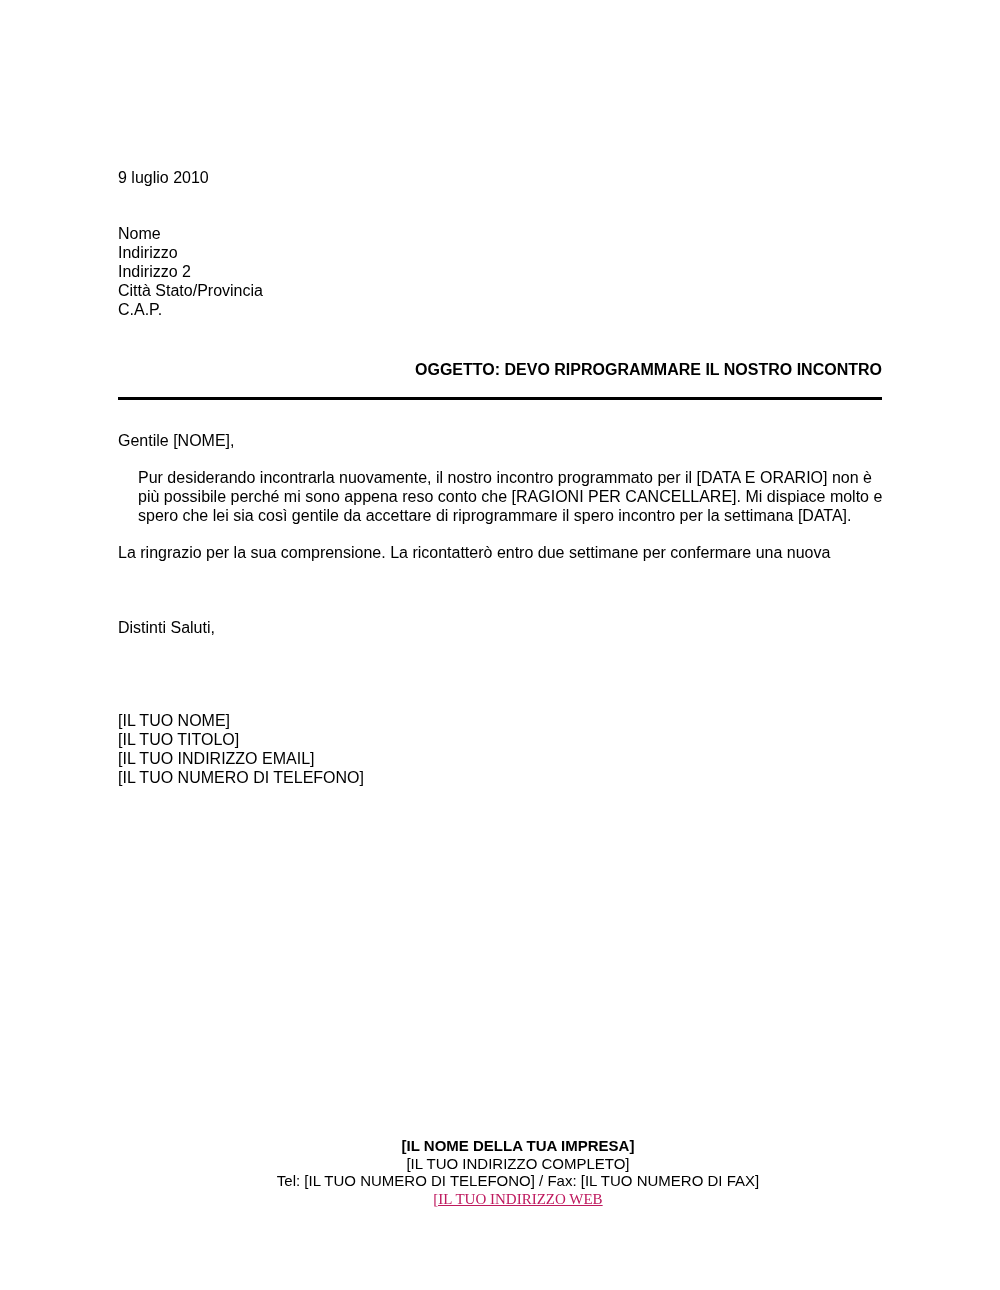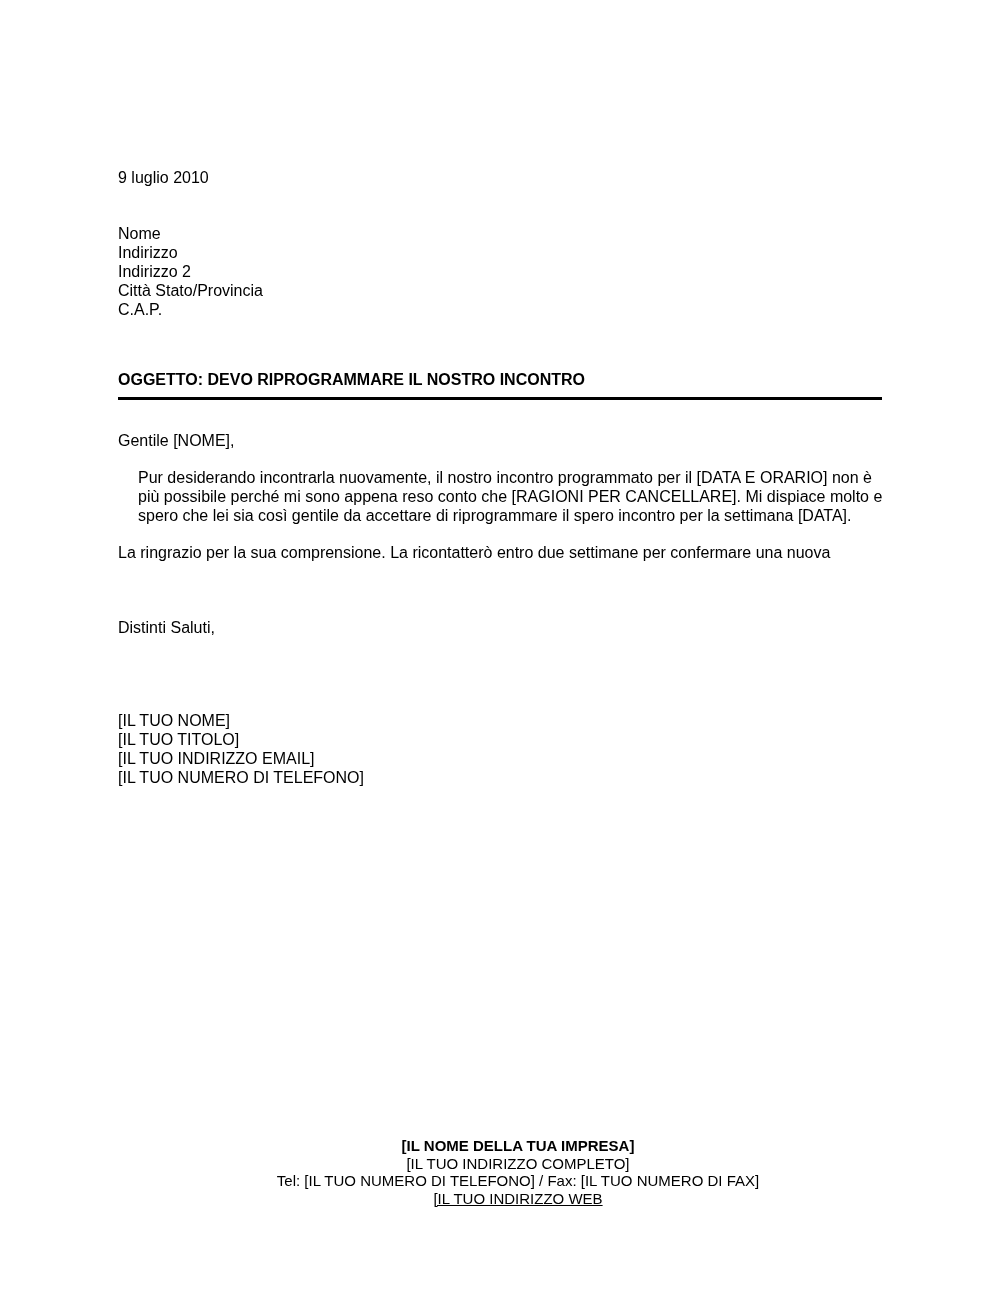--- a/index.html
+++ b/index.html
@@ -25,23 +25,24 @@
     }
     .block {
       position: absolute;
       left: 118px;
       width: 764px;
     }
     .line { display: block; white-space: nowrap; }
     .date { top: 168px; }
     .address { top: 224px; }
     .subject {
-      top: 370px;
+      top: 360px;
       font-weight: bold;
       font-size: 16px;
+      text-align: right;
     }
     .rule {
       position: absolute;
       left: 118px;
       top: 397px;
       width: 764px;
       height: 3px;
       background: #000000;
     }
     .salutation { top: 431px; }
@@ -53,22 +54,23 @@
       position: absolute;
       left: 18px;
       width: 1000px;
       top: 1137px;
       text-align: center;
       font-size: 15px;
       line-height: 17.5px;
     }
     .footer .company { font-weight: bold; }
     .footer a.web {
-      color: #000000;
+      color: #be185d;
       text-decoration: underline;
+      font-family: Liberation Serif, serif;
     }
   </style>
 </head>
 <body>
 
 <div class="page">
 
   <div class="block date">
     <span class="line">9 luglio 2010</span>
   </div>

